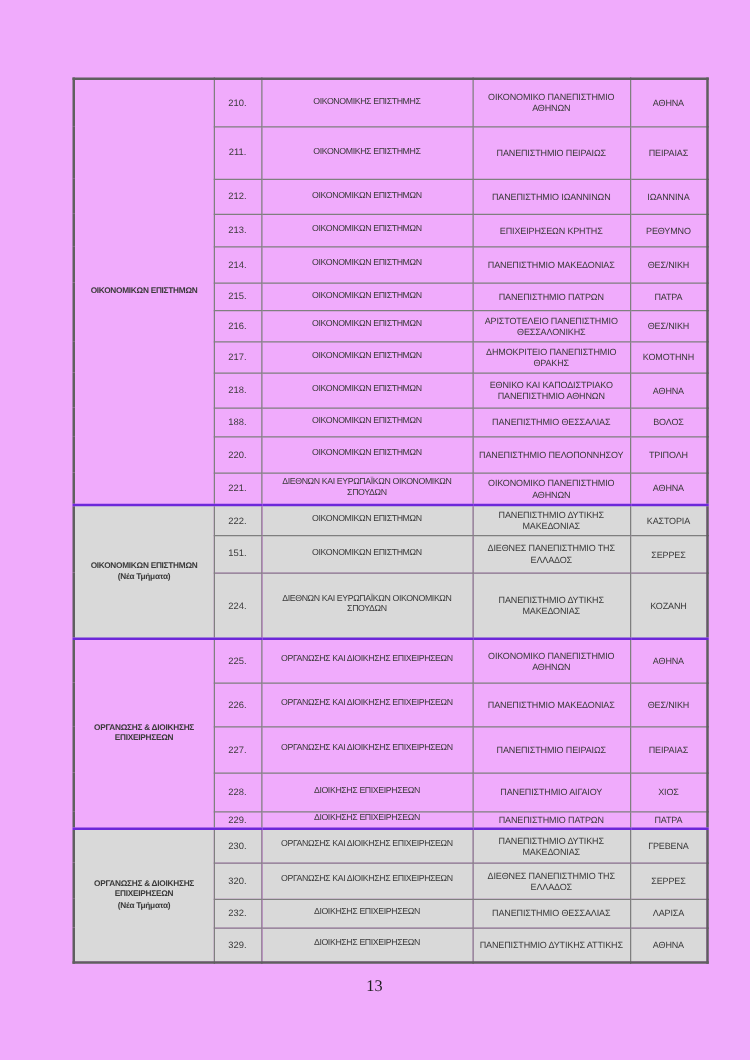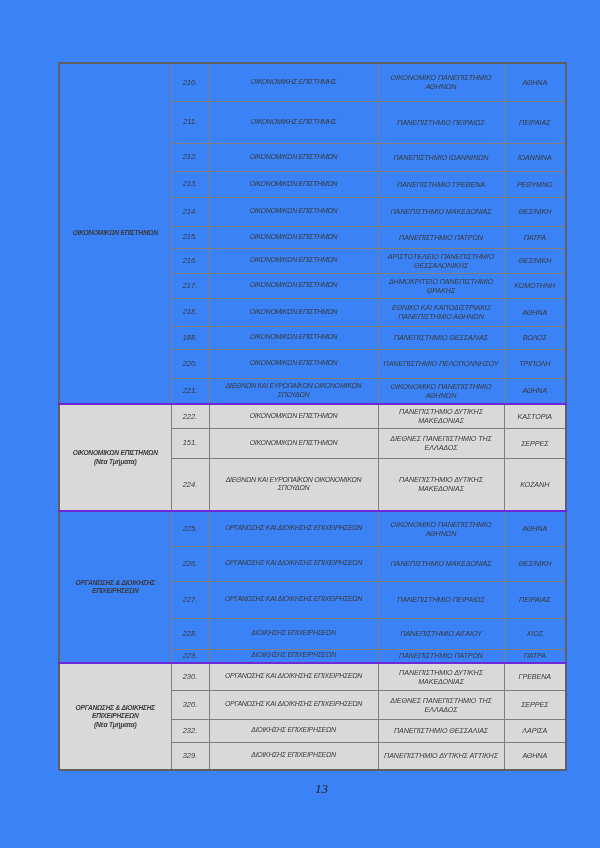--- a/index.html
+++ b/index.html
@@ -1,20 +1,19 @@
 <!DOCTYPE html>
 <html><head>
 <meta charset="utf-8">
 <style>
   html,body { margin:0; padding:0; background:#e8e8e8; }
   .page {
-    width:600px; height:848px; background:#3b82f6; position:relative;
+    width:600px; height:848px; background:#f0abfc; position:relative;
     font-family:"Liberation Sans", sans-serif; overflow:hidden;
     box-sizing:border-box;
-    font-style:italic;
   }
   .doc-table { position:absolute; left:58px; top:62px; }
   table.uni-table {
     border-collapse:collapse; table-layout:fixed; width:507px;
     border:2px solid #5f5f5f;
   }
   table.uni-table td {
     border:1px solid #7f7f7f;
     text-align:center; vertical-align:middle;
     color:#3a3a3a; padding:1px 2px; line-height:1.25;
@@ -22,21 +21,21 @@
   }
   tr.section-start td { border-top:2px solid #6d28d9; }
   tr.shaded td, td.shaded { background:#d9d9d9; }
   td.cat { font-weight:bold; font-size:6.6px; letter-spacing:-0.2px; line-height:1.35; }
   .cat-note { font-weight:bold; }
   td.num  { font-size:7.5px; }
   td.dept { font-size:7px;   letter-spacing:-0.3px; }
   td.univ { font-size:7.2px; letter-spacing:-0.1px; }
   td.city { font-size:7.2px; letter-spacing:-0.1px; }
   .page-number {
-    position:absolute; left:68px; width:507px; top:781px;
+    position:absolute; left:46px; width:507px; top:781px;
     text-align:center; font-family:"Liberation Serif", serif;
     font-size:13px; color:#1f1f1f;
   }
 </style>
 </head>
 <body>
 
 <div class="page">
   <div class="doc-table">
     <table class="uni-table">
@@ -66,21 +65,21 @@
         </tr>
         <tr style="height:28px">
           <td class="num">212.</td>
           <td class="dept">ΟΙΚΟΝΟΜΙΚΩΝ ΕΠΙΣΤΗΜΩΝ</td>
           <td class="univ">ΠΑΝΕΠΙΣΤΗΜΙΟ ΙΩΑΝΝΙΝΩΝ</td>
           <td class="city">ΙΩΑΝΝΙΝΑ</td>
         </tr>
         <tr style="height:26px">
           <td class="num">213.</td>
           <td class="dept">ΟΙΚΟΝΟΜΙΚΩΝ ΕΠΙΣΤΗΜΩΝ</td>
-          <td class="univ">ΠΑΝΕΠΙΣΤΗΜΙΟ ΓΡΕΒΕΝΑ</td>
+          <td class="univ">ΕΠΙΧΕΙΡΗΣΕΩΝ ΚΡΗΤΗΣ</td>
           <td class="city">ΡΕΘΥΜΝΟ</td>
         </tr>
         <tr style="height:29px">
           <td class="num">214.</td>
           <td class="dept">ΟΙΚΟΝΟΜΙΚΩΝ ΕΠΙΣΤΗΜΩΝ</td>
           <td class="univ">ΠΑΝΕΠΙΣΤΗΜΙΟ ΜΑΚΕΔΟΝΙΑΣ</td>
           <td class="city">ΘΕΣ/ΝΙΚΗ</td>
         </tr>
         <tr style="height:22px">
           <td class="num">215.</td>

